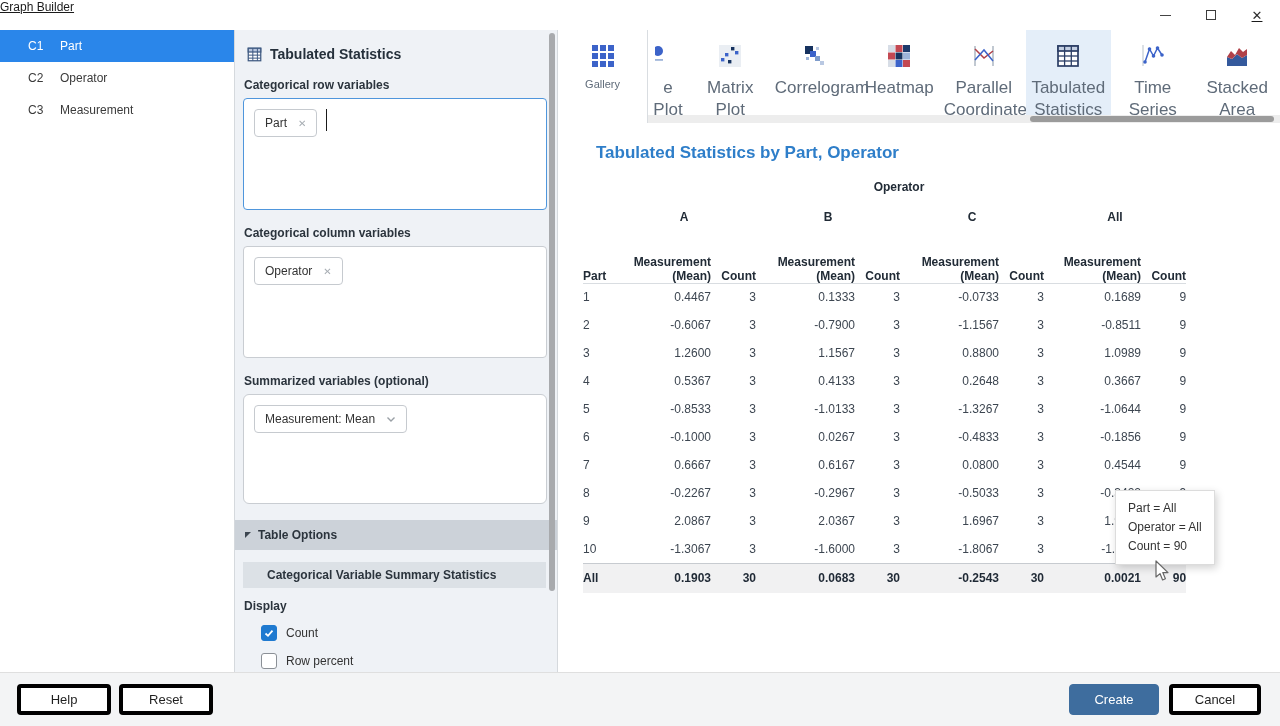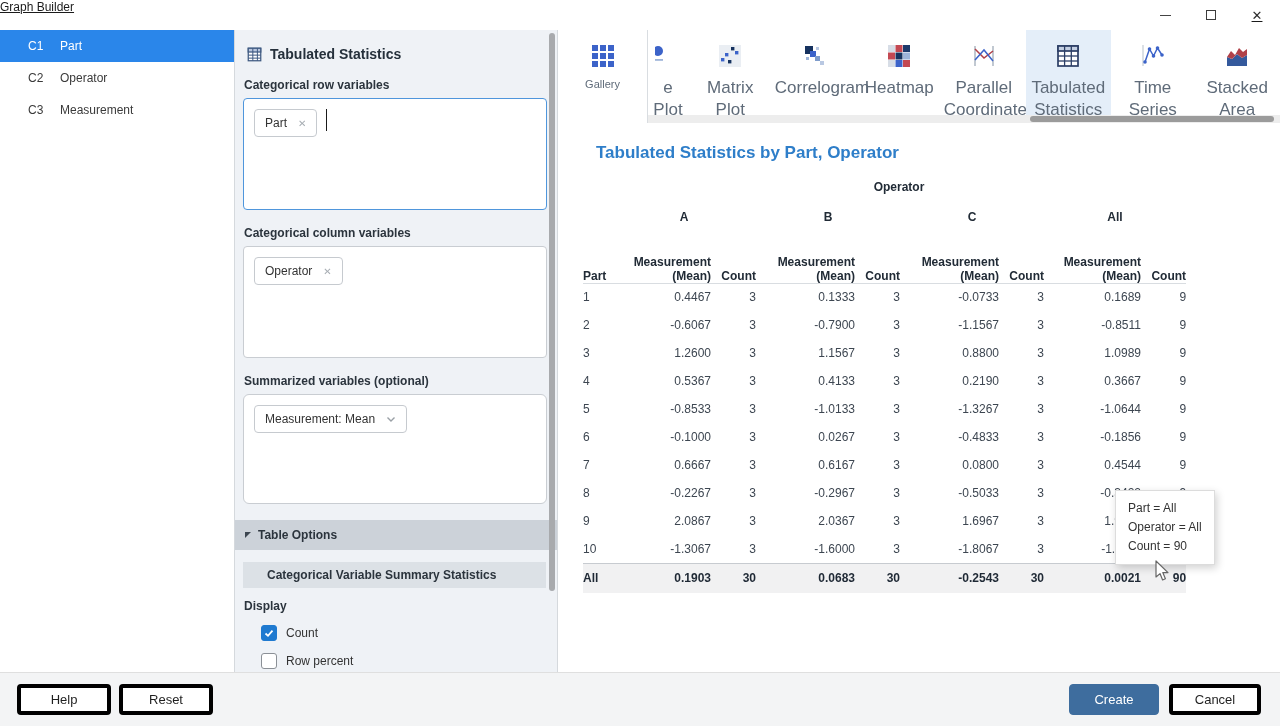--- a/index.html
+++ b/index.html
@@ -412,21 +412,21 @@
               <td>3</td>
               <td>1.0989</td>
               <td>9</td>
             </tr>
             <tr>
               <td class="part">4</td>
               <td>0.5367</td>
               <td>3</td>
               <td>0.4133</td>
               <td>3</td>
-              <td>0.2190</td>
+              <td>0.2648</td>
               <td>3</td>
               <td>0.3667</td>
               <td>9</td>
             </tr>
             <tr>
               <td class="part">5</td>
               <td>-0.8533</td>
               <td>3</td>
               <td>-1.0133</td>
               <td>3</td>

